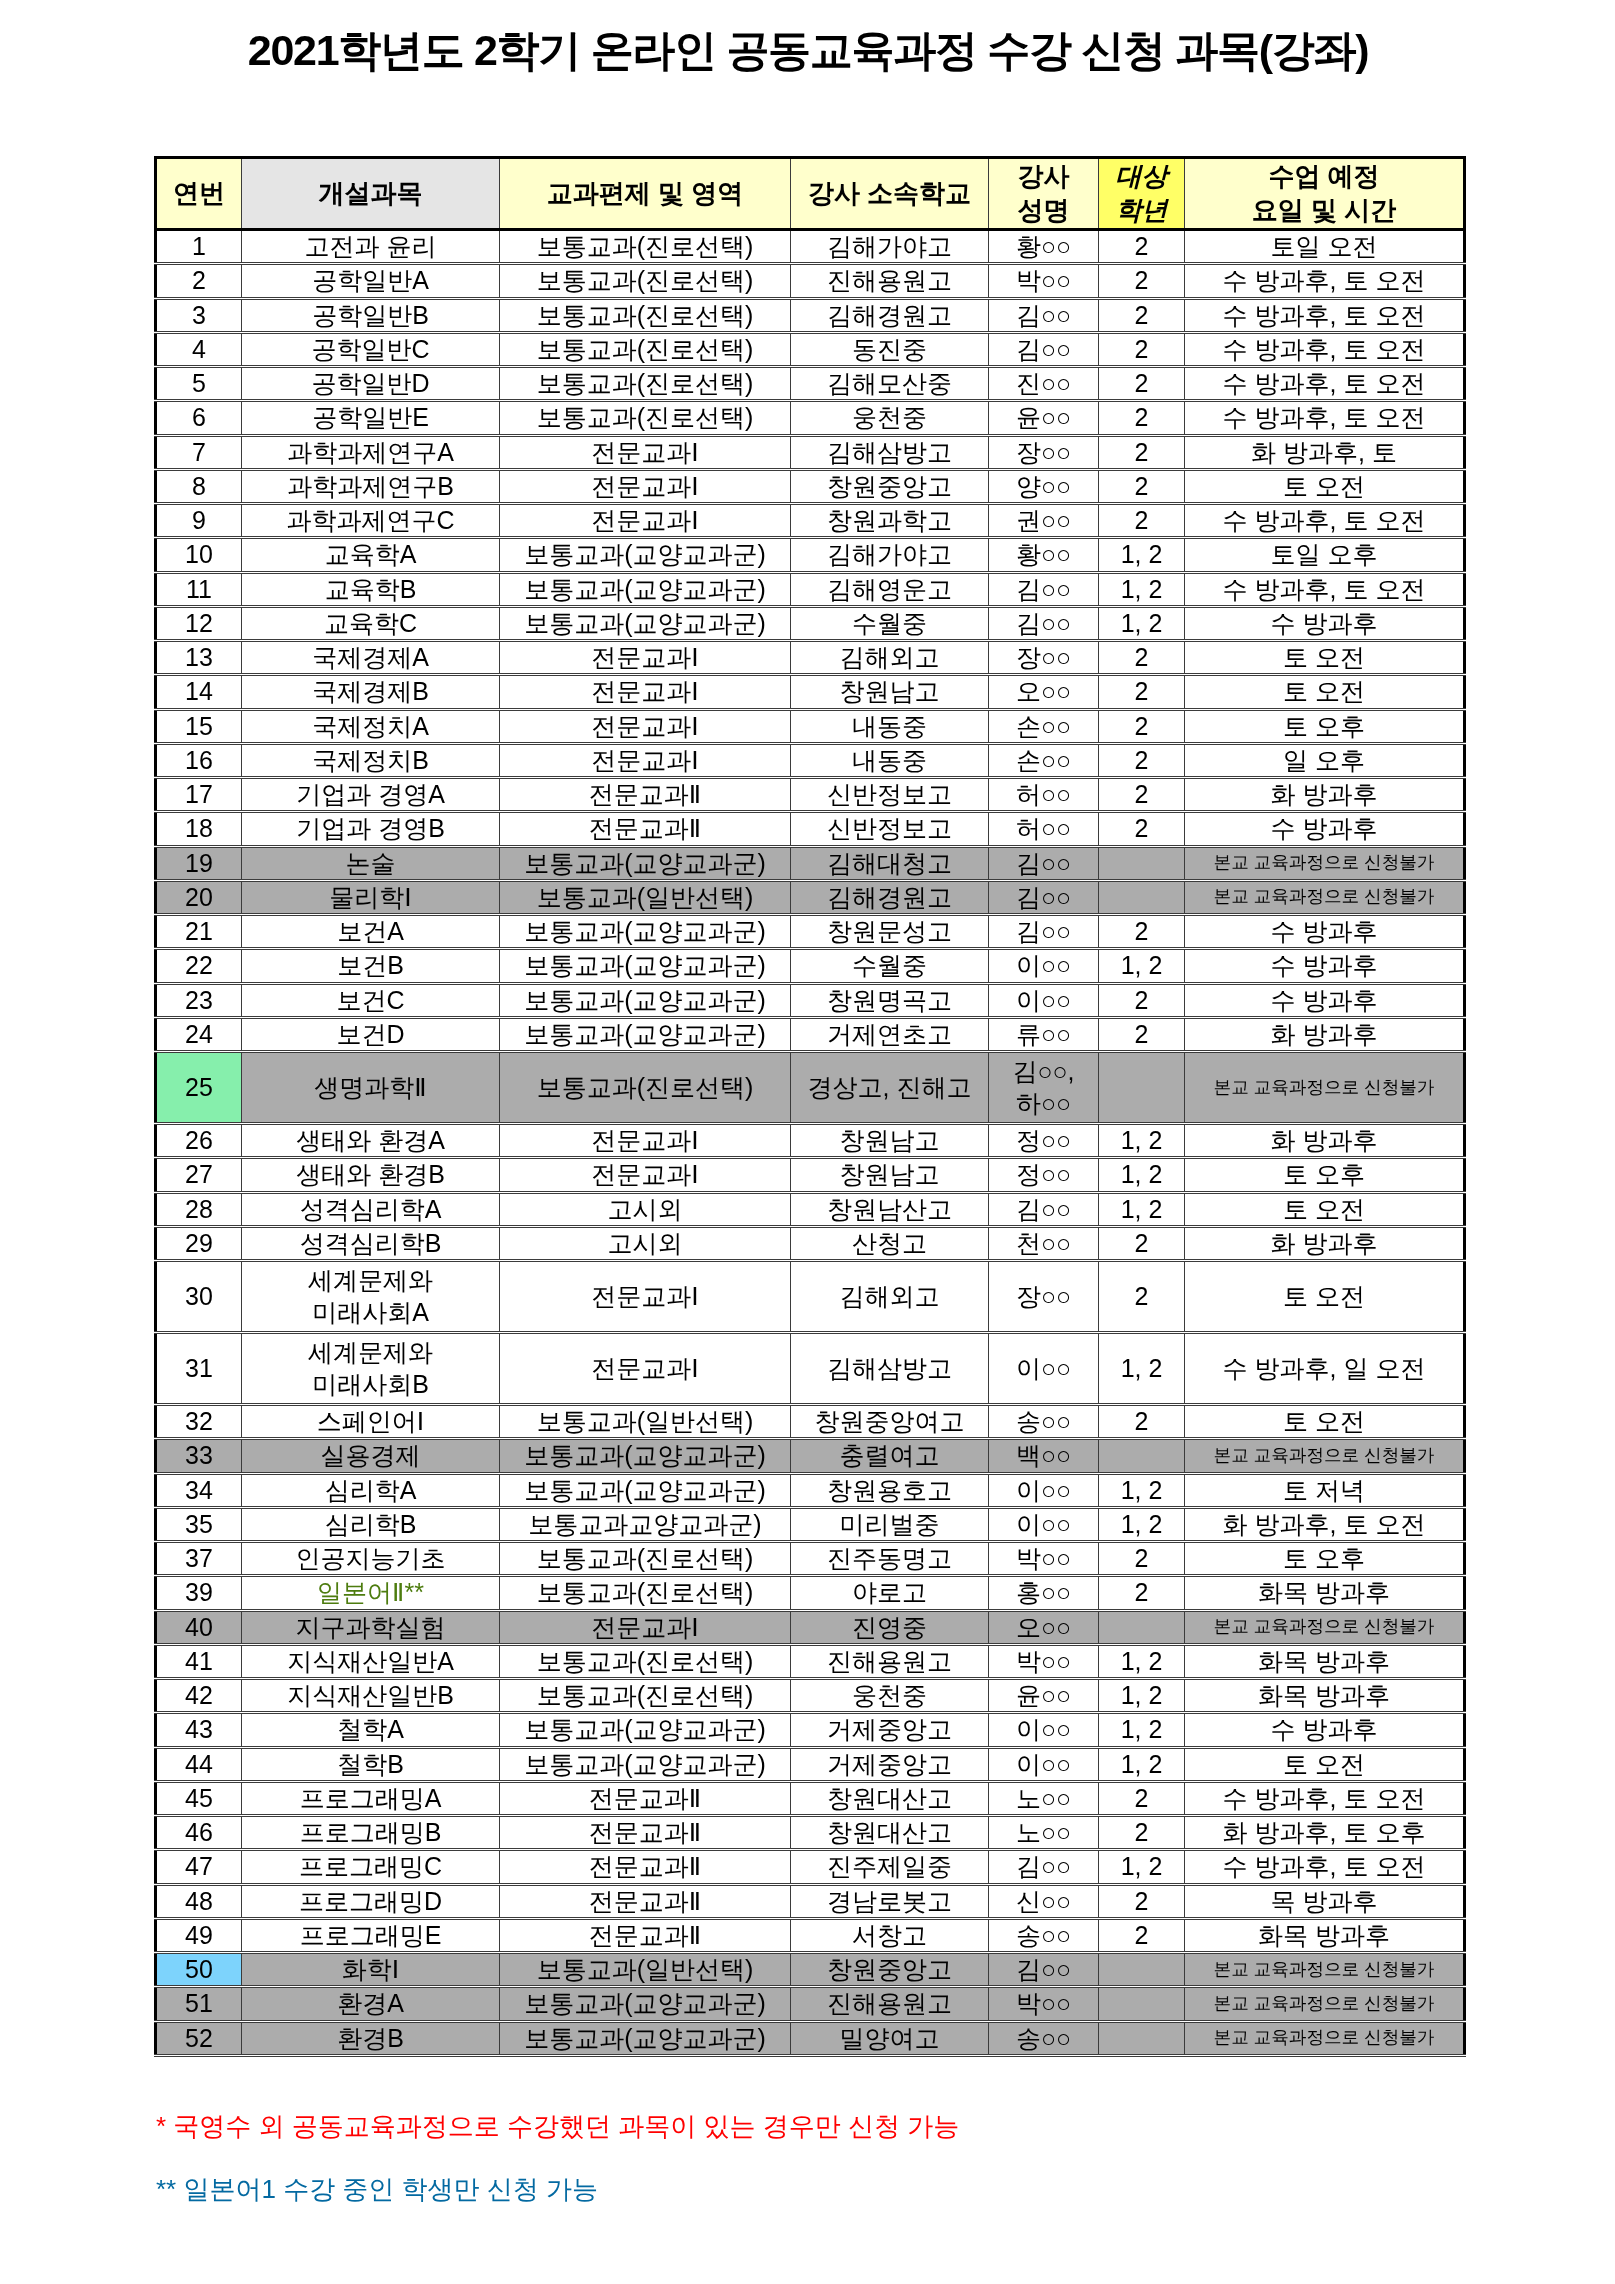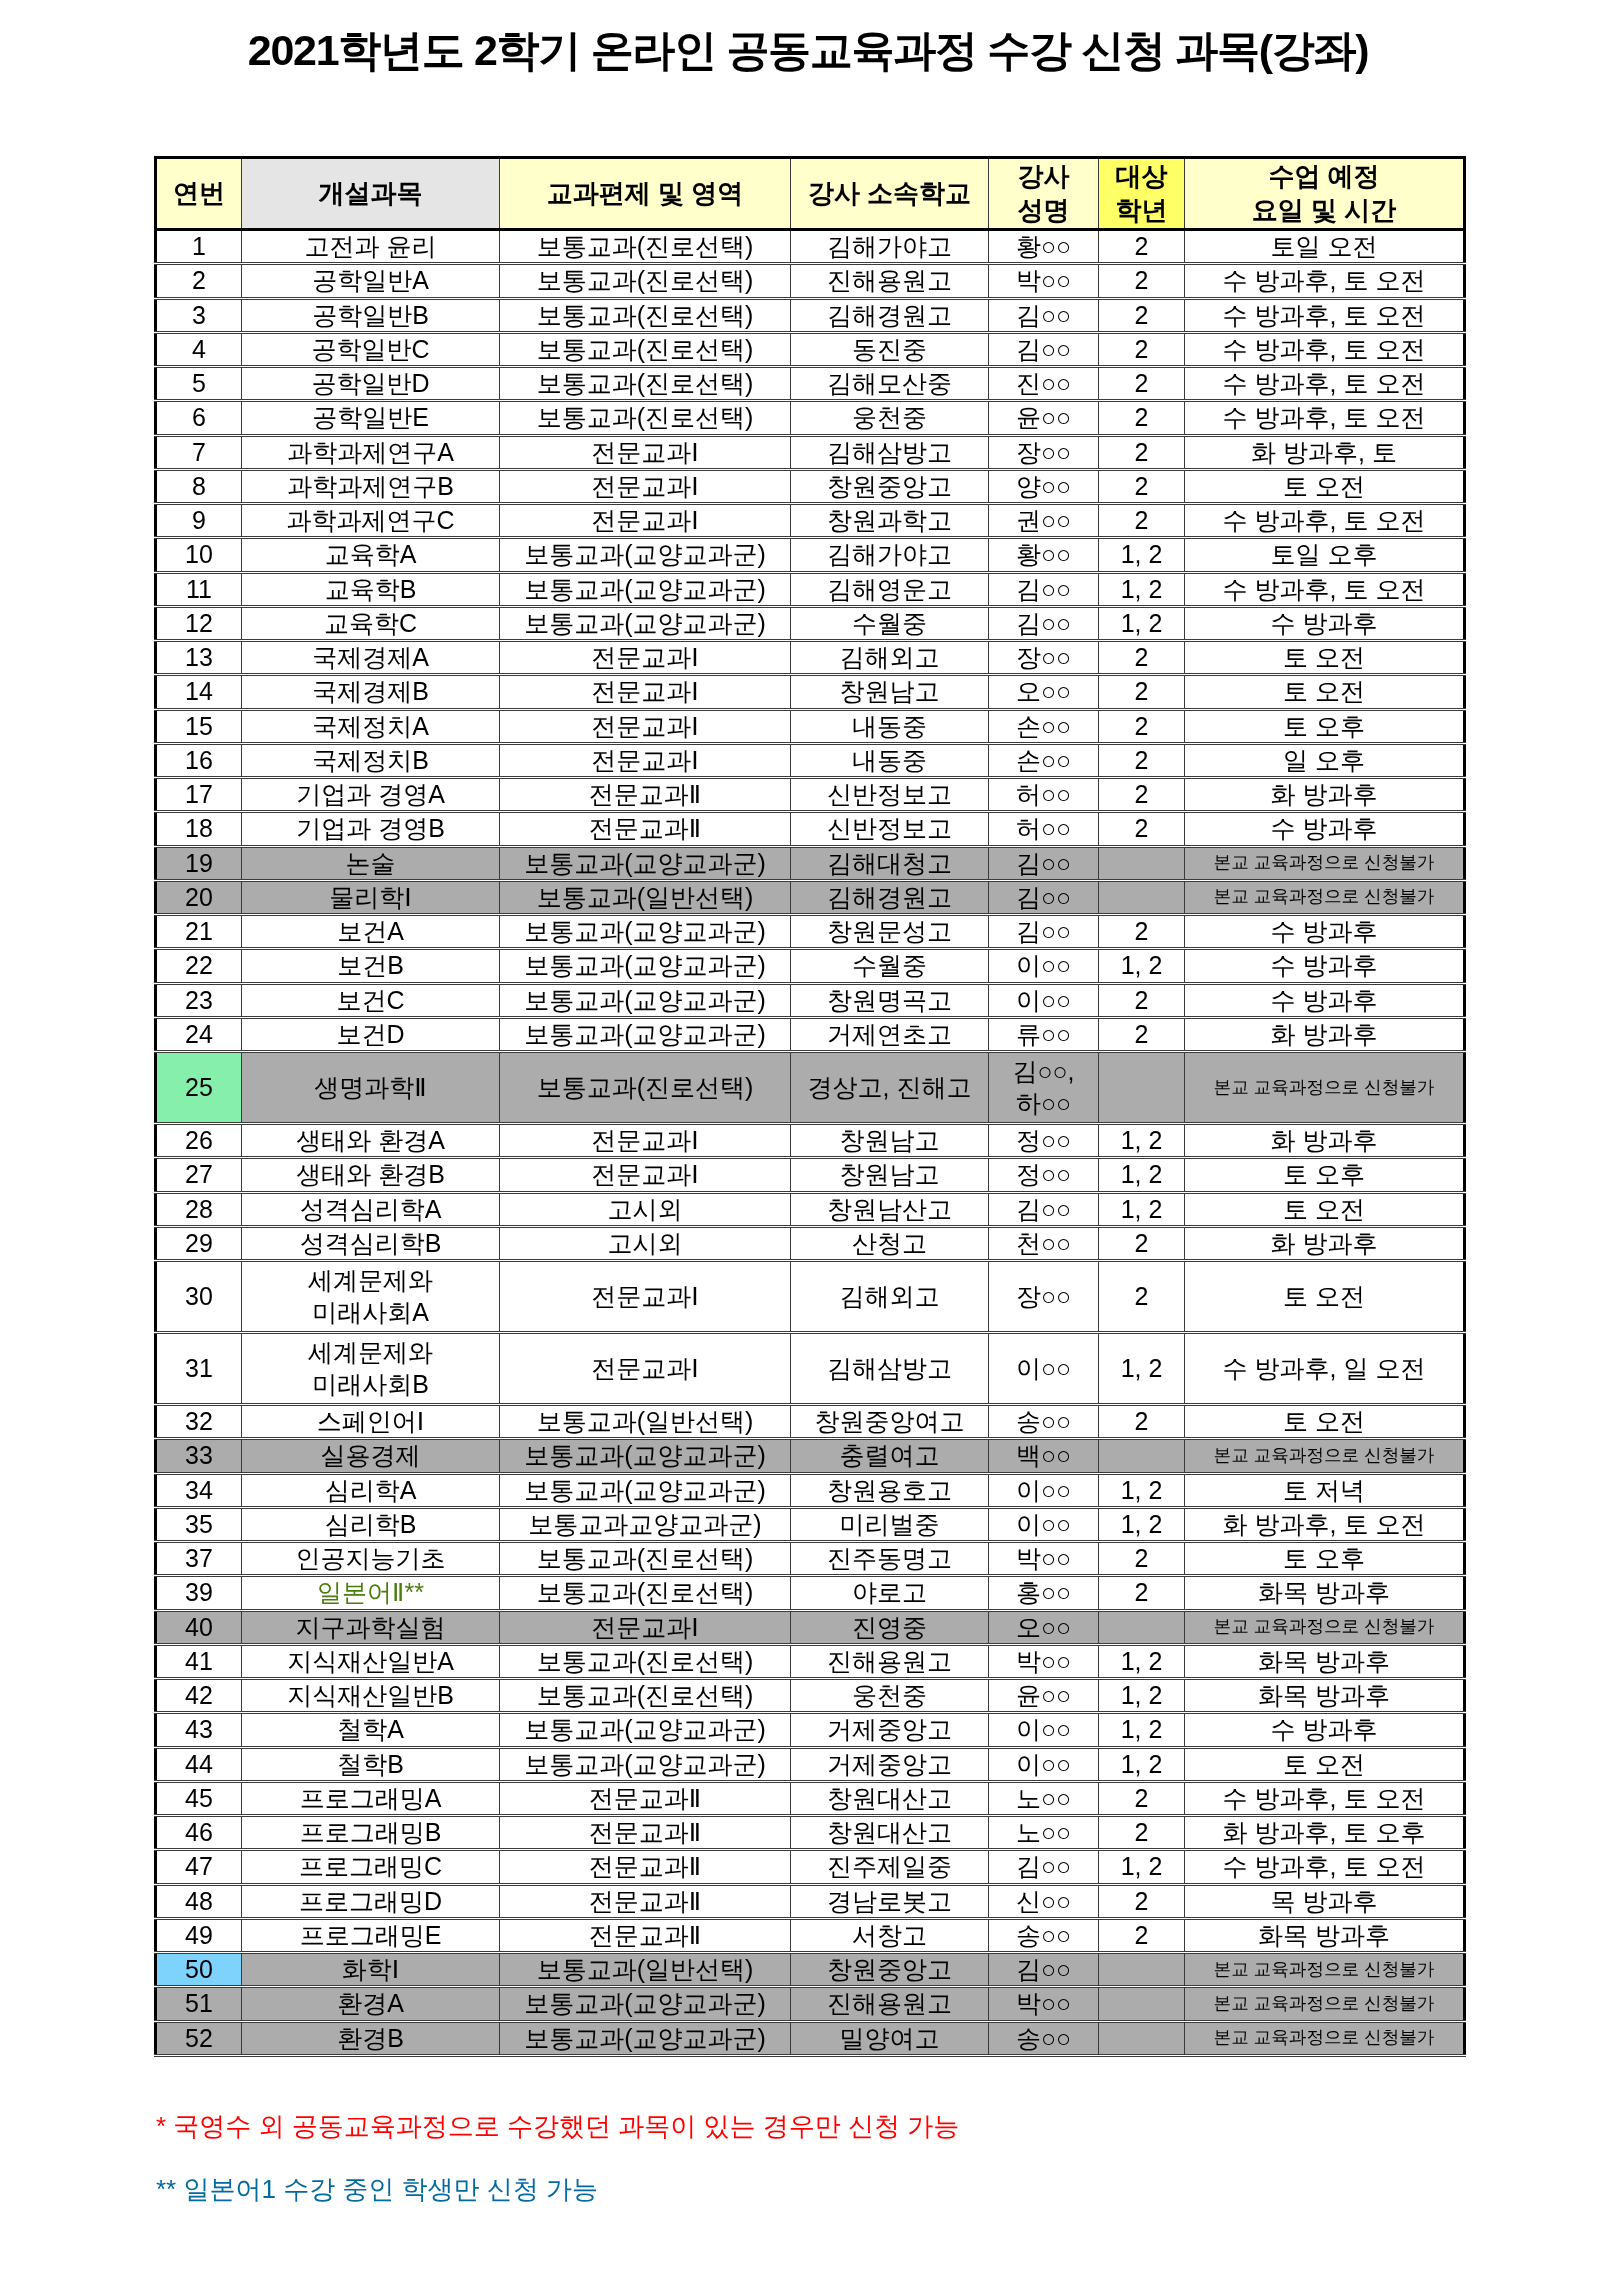--- a/index.html
+++ b/index.html
@@ -21,21 +21,21 @@
     border-left:1.3px solid #3b3b3b; border-right:1.3px solid #3b3b3b;
     padding:0 3.9px; text-align:center; vertical-align:middle;
     overflow:hidden;
   }
   thead tr { height:72px; }
   thead th {
     background:#FFFFCC; font-size:26px; font-weight:700;
     white-space:pre-line; line-height:1.3;
     border-bottom:3.3px solid #000;
   }
-  thead th.hl { background:#FFFF66; }
+  thead th.hl { background:#FFFF66;font-style:italic; }
 
   tbody tr { height:33px; border-bottom:3.3px double #3b3b3b; }
   tbody tr.tall { height:72px; }
   tbody td { font-size:25px; line-height:1.25; white-space:pre-line; }
   tbody tr.blocked td { background:#ACACAC; }
   td.red { color:#FF0000; }
   td.small { font-size:17.6px; }
 
   .footnotes { position:absolute; left:156px; top:2109px; margin:0; }
   .footnotes p { margin:0 0 10.4px 0; font-size:26px; color:#FF0000; font-weight:400; }

